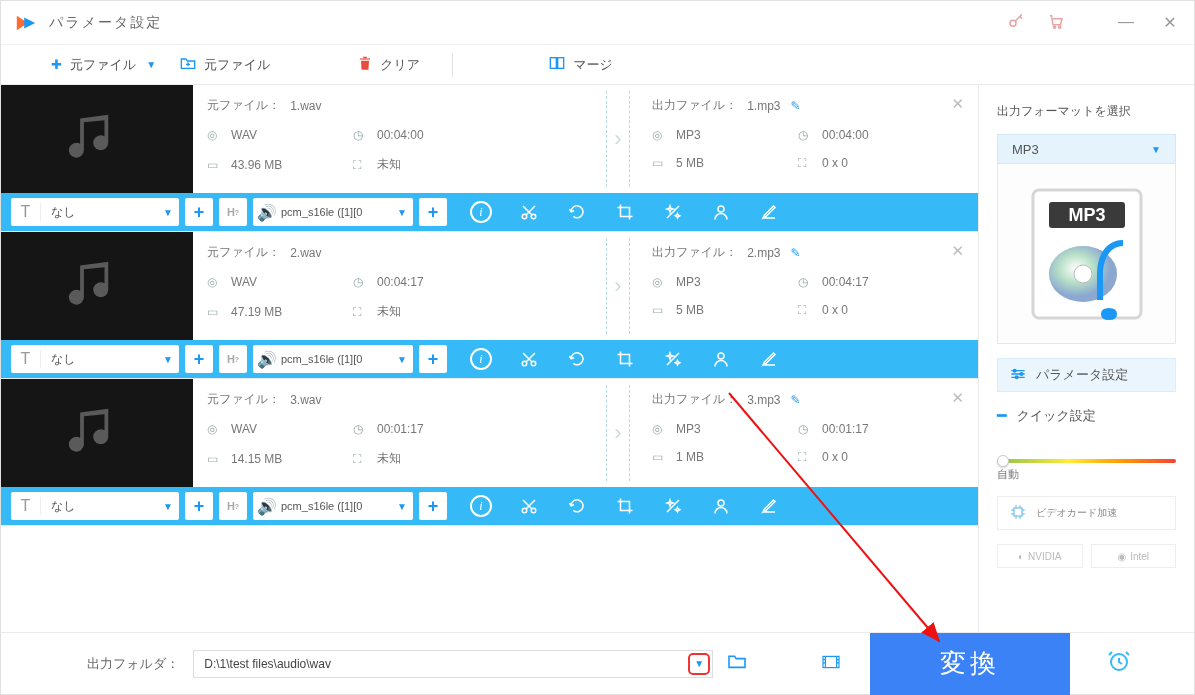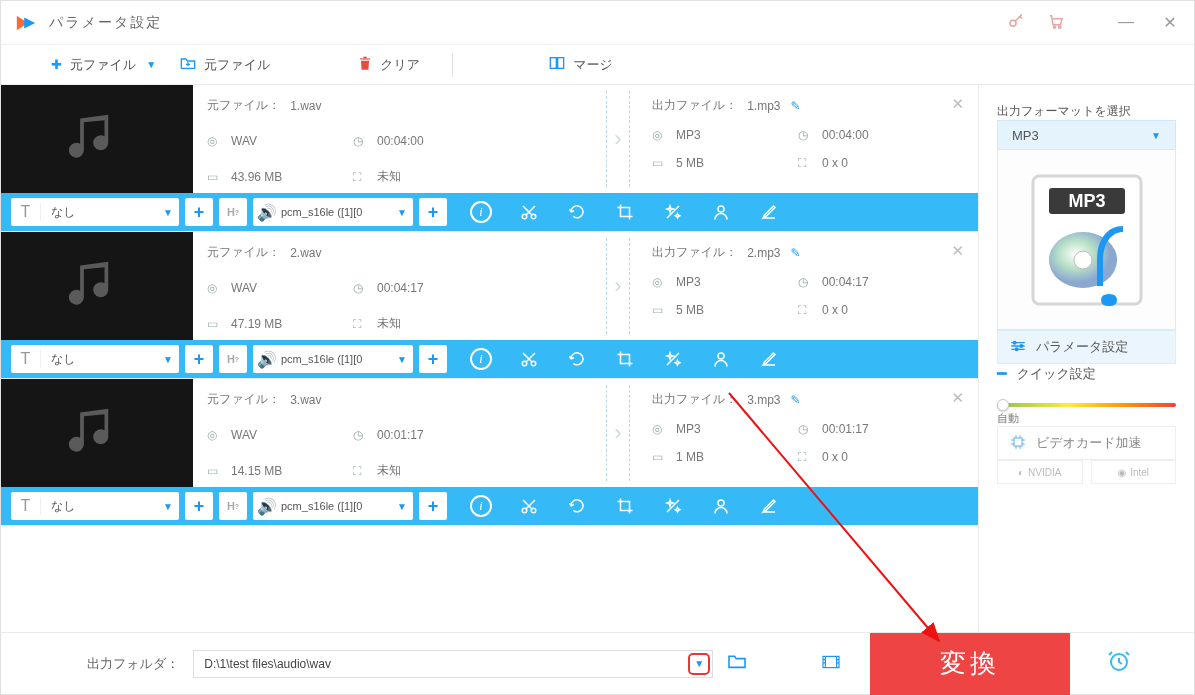--- a/index.html
+++ b/index.html
@@ -18,28 +18,28 @@
 
 .toolbar { height: 40px; display: flex; align-items: center; padding: 0 50px; gap: 24px; border-bottom: 1px solid #eaeaea; color: #555; font-size: 13px; }
 .tb-item { display: flex; align-items: center; gap: 8px; cursor: pointer; }
 .tb-icon { color: #1b98f5; }
 .tb-item.clear .tb-icon { color: #e74c3c; }
 .tb-div { width: 1px; height: 24px; background: #e0e0e0; margin: 0 8px; }
 .tb-drop { color: #1b98f5; font-size: 10px; margin-left: -14px; }
 
 .content { flex: 1; display: flex; overflow: hidden; }
 .main-area { flex: 1; overflow-y: auto; display: flex; flex-direction: column; }
-.sidebar { width: 216px; border-left: 1px solid #eaeaea; padding: 18px; display: flex; flex-direction: column; gap: 0; }
+.sidebar { width: 216px; border-left: 1px solid #eaeaea; padding: 18px; display: flex; flex-direction: column; gap: 14px; }
 
 
 .file-item { border-bottom: 1px solid #eaeaea; }
 .file-top { display: flex; height: 108px; }
 .thumb { width: 192px; height: 108px; background: #151515; display: flex; align-items: center; justify-content: center; flex-shrink: 0; }
 .thumb svg { width: 60px; height: 60px; }
-.info-block { flex: 1; padding: 12px 14px; display: flex; flex-direction: column; gap: 20px; font-size: 12px; color: #777; position: relative; }
+.info-block { flex: 1; padding: 12px 14px; display: flex; flex-direction: column; gap: 14px; font-size: 12px; color: #777; position: relative; }
 .info-row { display: flex; gap: 26px; }
 .info-cell { display: flex; align-items: center; gap: 8px; min-width: 120px; }
 .info-cell.wide { min-width: 140px; }
 .info-icon { width: 16px; color: #9aa; }
 .divider-vert { width: 40px; display: flex; align-items: center; justify-content: center; position: relative; }
 .chevron { color: #cdd; font-size: 22px; z-index: 2; }
 .dash-line { position: absolute; top: 6px; bottom: 6px; border-left: 1px dashed #b8d8e8; }
 .output-block { width: 340px; padding: 12px 14px; display: flex; flex-direction: column; gap: 14px; font-size: 12px; color: #777; position: relative; }
 .out-label { display: flex; align-items: center; gap: 10px; }
 .edit-icon { color: #1b98f5; cursor: pointer; }
@@ -63,35 +63,35 @@
 .sb-title { font-size: 12px; color: #555; }
 .fmt-header { height: 30px; background: #e5f3fd; display: flex; align-items: center; justify-content: space-between; padding: 0 14px; font-size: 13px; color: #555; cursor: pointer; border:1px solid #d0e8f8; }
 .fmt-preview { height: 180px; border: 1px solid #e7e7e7; border-top: none; background: #fdfdfd; display: flex; align-items: center; justify-content: center; }
 .sb-btn { height: 34px; background: #eaf5fd; border: 1px solid #d8eefb; display: flex; align-items: center; gap: 10px; padding: 0 12px; font-size: 13px; color: #555; cursor: pointer; }
 .quick-label { display: flex; align-items: center; gap: 10px; font-size: 13px; color: #555; }
 .quick-label .mark { color: #1b98f5; font-size: 16px; }
 .slider-wrap { margin-top: 20px; }
 .slider-track { height: 4px; background: linear-gradient(90deg, #8bc34a 0%, #ffeb3b 40%, #ff9800 70%, #f44336 100%); position: relative; border-radius: 2px; }
 .slider-thumb { position: absolute; left: 0; top: -4px; width: 12px; height: 12px; border-radius: 50%; background: #fff; border: 1px solid #ccc; box-shadow: 0 1px 2px rgba(0,0,0,.2); }
 .slider-label { font-size: 11px; color: #777; margin-top: 4px; }
-.gpu-btn { height: 34px; border: 1px solid #eee; display:flex; align-items:center; gap:10px; padding:0 12px; font-size:13px; color:#888; }
+.gpu-btn { height: 34px; border: 1px solid #eee; display:flex; align-items:center; gap:10px; padding:0 12px; font-size:10px; color:#888; }
 .gpu-row { display: flex; gap: 8px; }
 .gpu-chip { flex:1; height:24px; border:1px solid #eee; display:flex; align-items:center; gap:4px; padding:0 6px; font-size:10px; color:#bbb; justify-content:center; }
 
 
 .arrow-line { position: absolute; pointer-events: none; }
 
 
 .bottombar { height: 62px; display: flex; align-items: center; padding: 0 40px 0 50px; gap: 14px; border-top: 1px solid #eaeaea; font-size: 13px; color: #666; }
 .out-label-b { white-space: nowrap; margin-left: 36px; }
 .path-input { flex: 1; max-width: 520px; height: 28px; border: 1px solid #dedede; padding: 12px 10px; font-size: 12px; color: #444; display:flex; align-items:center; position: relative; }
 .path-drop { position:absolute; right:2px; top:2px; width:22px; height:22px; border:2.5px solid #ee3333; border-radius:5px; display:flex; align-items:center; justify-content:center; color:#1b98f5; font-size:10px; }
 .browse-icon { color: #1b98f5; cursor: pointer; font-size: 18px; }
 .film-icon { color: #1b98f5; cursor: pointer; font-size: 16px; margin-left: 60px; }
-.convert-btn { margin-left: auto; width: 200px; height: 62px; background: #ef4444; color: #fff; font-size: 26px; display: flex; align-items: center; justify-content: center; cursor: pointer; letter-spacing: 4px; }
+.convert-btn { margin-left: auto; width: 200px; height: 62px; background: #3b82f6; color: #fff; font-size: 26px; display: flex; align-items: center; justify-content: center; cursor: pointer; letter-spacing: 4px; }
 .alarm-icon { width: 70px; text-align: center; color: #36baf7; font-size: 22px; cursor: pointer; }
 
 </style>
 </head>
 <body>
 
 <div class="window">
 
   <div class="titlebar">
     <svg class="logo" viewBox="0 0 24 24">

